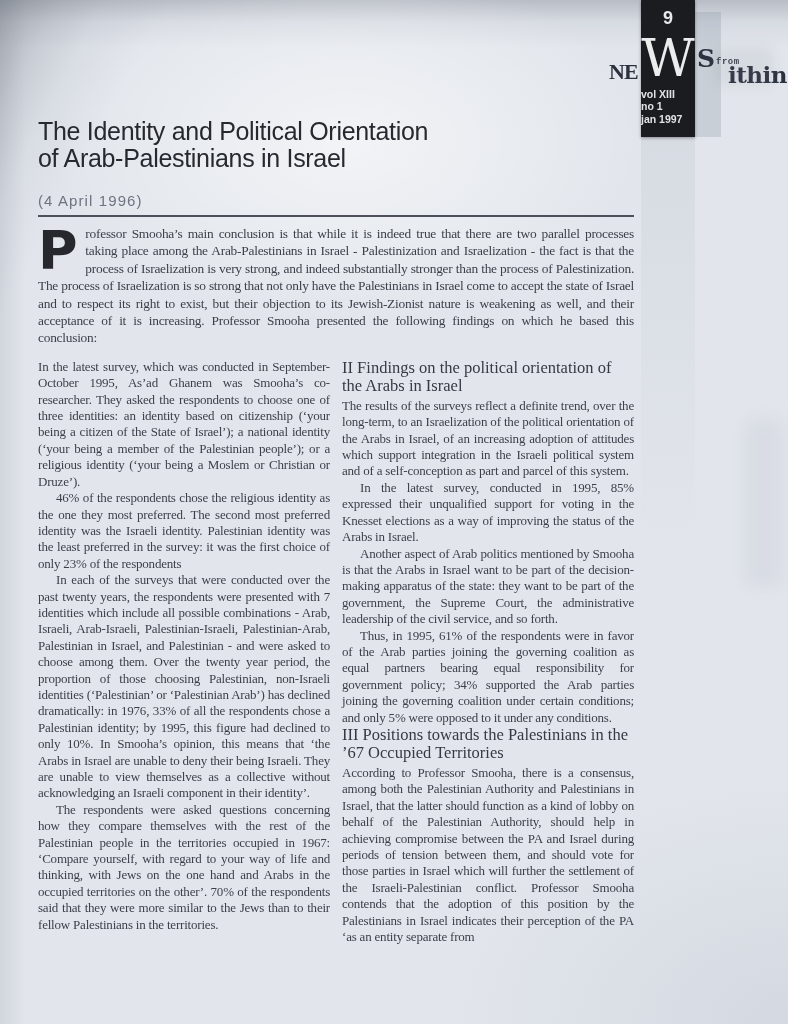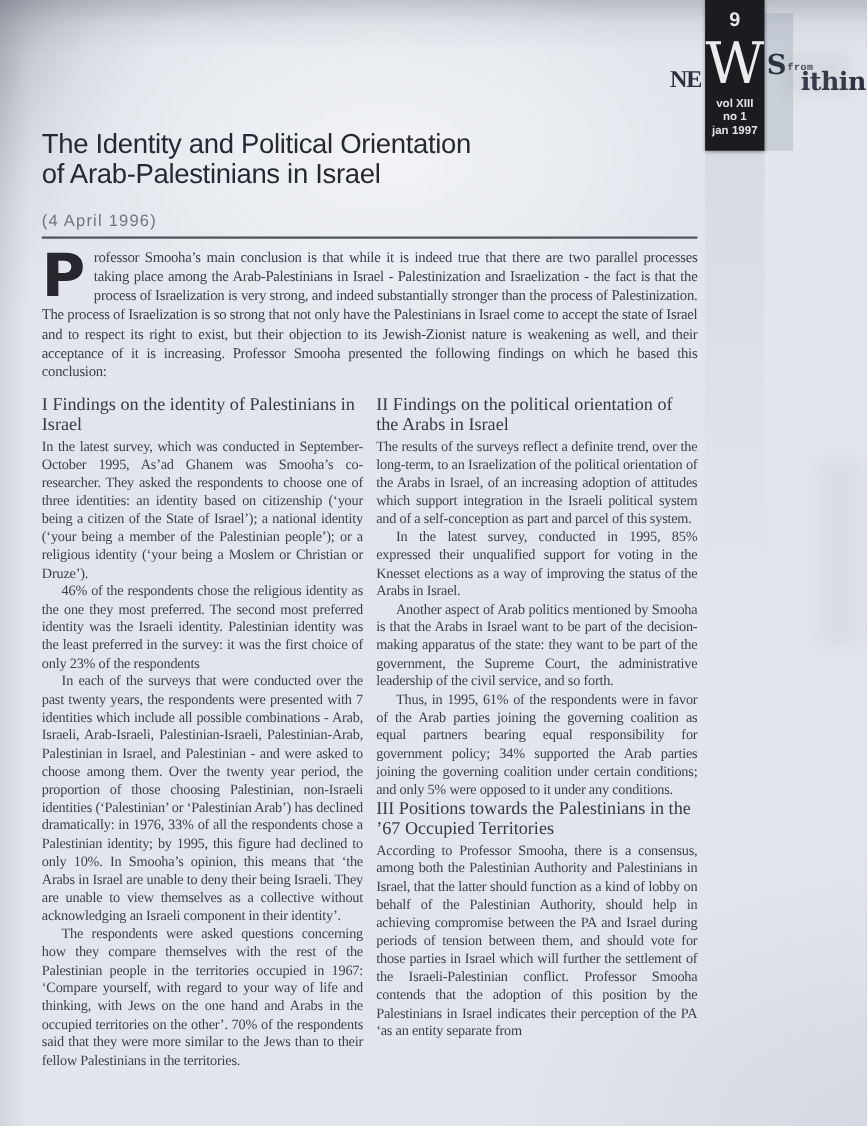--- a/index.html
+++ b/index.html
@@ -37,21 +37,21 @@
     position:absolute;top:8px;left:0;width:100%;text-align:center;
     font-family:"Liberation Sans",sans-serif;font-weight:bold;
     font-size:18px;color:#e7e8eb;
   }
   .banner-w{
     position:absolute;top:32px;left:50%;transform:translateX(-50%);
     font-family:"DejaVu Serif",serif;font-size:52px;line-height:52px;
     color:#ebecee;font-weight:normal;
   }
   .banner-issue{
-    position:absolute;bottom:12px;left:0;width:100%;text-align:center;
+    position:absolute;bottom:12px;left:0;width:100%;text-align:left;
     font-family:"Liberation Sans",sans-serif;font-weight:bold;
     font-size:10.5px;line-height:12.5px;color:#e2e3e7;margin-top:20px;
   }
   .logo-ne{
     position:absolute;left:609px;top:59px;
     font-family:Liberation Serif, serif;font-weight:bold;
     font-size:22px;letter-spacing:-1px;color:#2c3140;
   }
   .logo-s{
     position:absolute;left:697px;top:44px;
@@ -150,21 +150,20 @@
     <h1 class="title"><span>The Identity and Political Orientation</span><br><span>of Arab-Palestinians in Israel</span></h1>
     <div class="subtitle"><br><span>(4 April 1996)</span></div>
     <hr class="rule">
 
     <div class="intro">
       <span class="dropcap">P</span><span>rofessor Smooha’s main conclusion is that while it is indeed true that there are two parallel processes taking place among the Arab-Palestinians in Israel - Palestinization and Israelization - the fact is that the process of Israelization is very strong, and indeed substantially stronger than the process of Palestinization. The process of Israelization is so strong that not only have the Palestinians in Israel come to accept the state of Israel and to respect its right to exist, but their objection to its Jewish-Zionist nature is weakening as well, and their acceptance of it is increasing. Professor Smooha presented the following findings on which he based this conclusion:</span>
     </div>
 
     <div class="columns">
       <div class="col">
-        <h2 class="sec-heading">I Findings on the identity of Palestinians in Israel</h2>
         <p>In the latest survey, which was conducted in September-October 1995, As’ad Ghanem was Smooha’s co-researcher. They asked the respondents to choose one of three identities: an identity based on citizenship (‘your being a citizen of the State of Israel’); a national identity (‘your being a member of the Palestinian people’); or a religious identity (‘your being a Moslem or Christian or Druze’).</p>
         <p class="ind">46% of the respondents chose the religious identity as the one they most preferred. The second most preferred identity was the Israeli identity. Palestinian identity was the least preferred in the survey: it was the first choice of only 23% of the respondents</p>
         <p class="ind">In each of the surveys that were conducted over the past twenty years, the respondents were presented with 7 identities which include all possible combinations - Arab, Israeli, Arab-Israeli, Palestinian-Israeli, Palestinian-Arab, Palestinian in Israel, and Palestinian - and were asked to choose among them. Over the twenty year period, the proportion of those choosing Palestinian, non-Israeli identities (‘Palestinian’ or ‘Palestinian Arab’) has declined dramatically: in 1976, 33% of all the respondents chose a Palestinian identity; by 1995, this figure had declined to only 10%. In Smooha’s opinion, this means that ‘the Arabs in Israel are unable to deny their being Israeli. They are unable to view themselves as a collective without acknowledging an Israeli component in their identity’.</p>
         <p class="ind">The respondents were asked questions concerning how they compare themselves with the rest of the Palestinian people in the territories occupied in 1967: ‘Compare yourself, with regard to your way of life and thinking, with Jews on the one hand and Arabs in the occupied territories on the other’. 70% of the respondents said that they were more similar to the Jews than to their fellow Palestinians in the territories.</p>
       </div>
       <div class="col">
         <h2 class="sec-heading">II Findings on the political orientation of the Arabs in Israel</h2>
         <p>The results of the surveys reflect a definite trend, over the long-term, to an Israelization of the political orientation of the Arabs in Israel, of an increasing adoption of attitudes which support integration in the Israeli political system and of a self-conception as part and parcel of this system.</p>
         <p class="ind">In the latest survey, conducted in 1995, 85% expressed their unqualified support for voting in the Knesset elections as a way of improving the status of the Arabs in Israel.</p>
         <p class="ind">Another aspect of Arab politics mentioned by Smooha is that the Arabs in Israel want to be part of the decision-making apparatus of the state: they want to be part of the government, the Supreme Court, the administrative leadership of the civil service, and so forth.</p>

